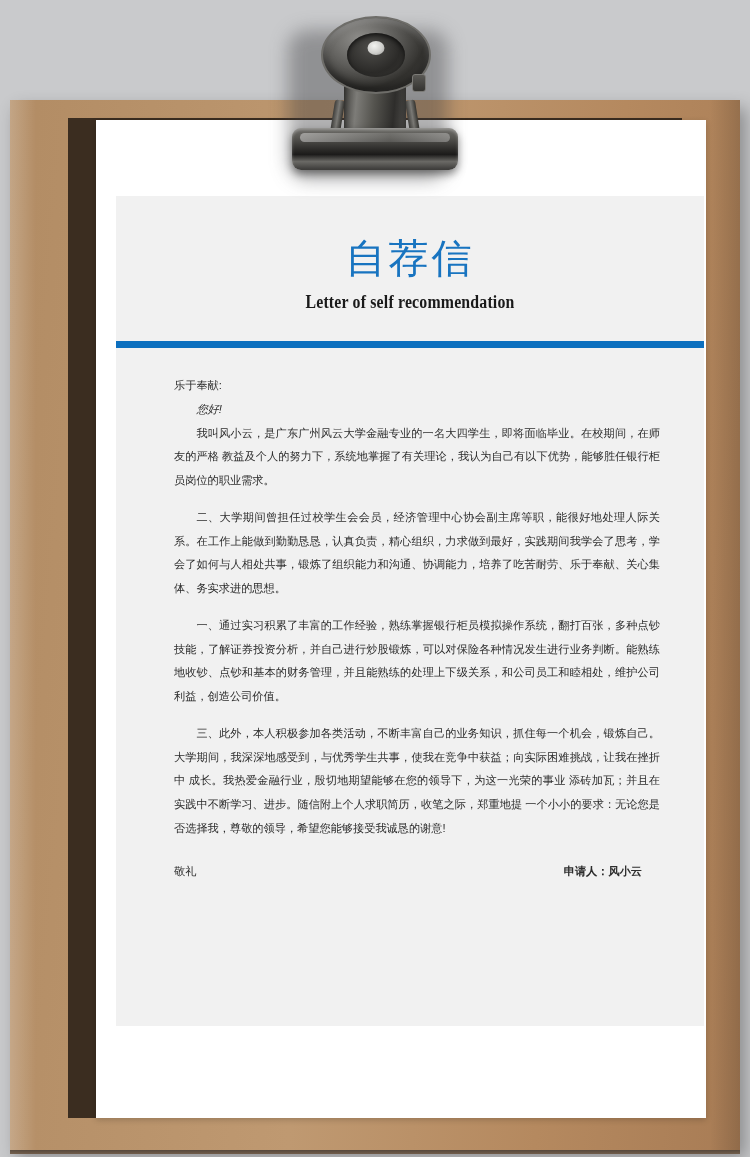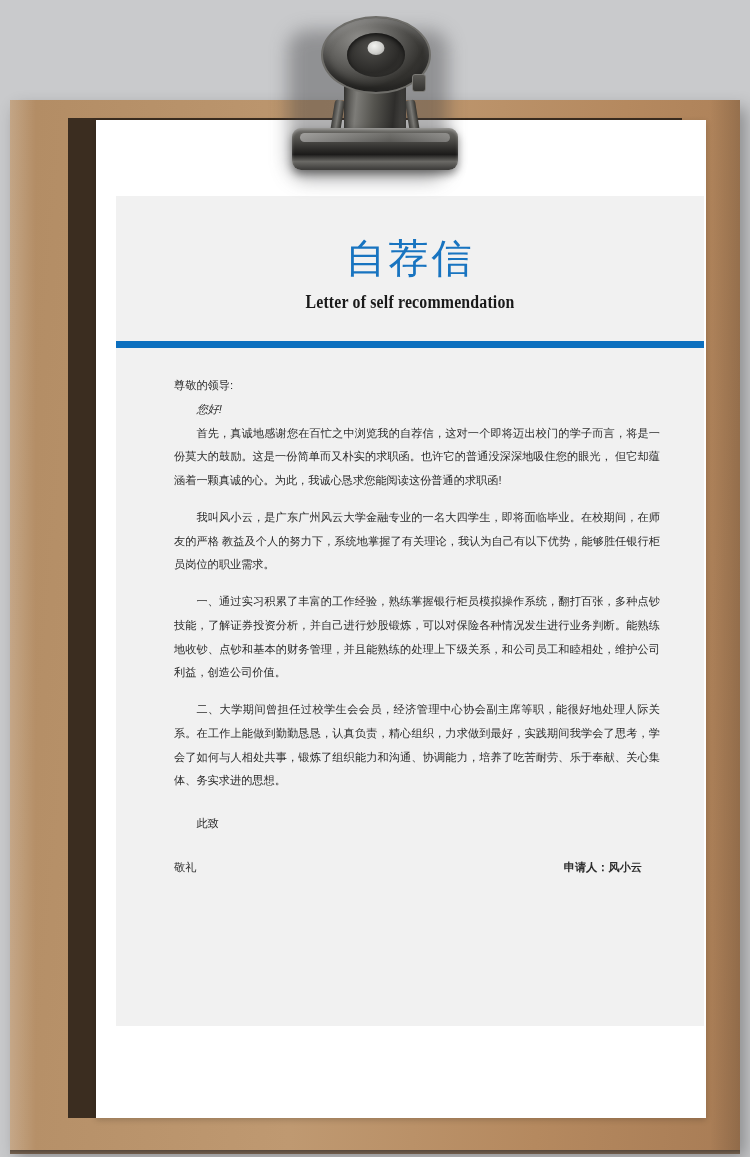--- a/index.html
+++ b/index.html
@@ -266,30 +266,29 @@
 
       <div class="content-card">
 
         <div class="doc-header">
           <h1 class="doc-title">自荐信</h1>
           <p class="doc-subtitle">Letter of self recommendation</p>
           <div class="title-rule"></div>
         </div>
 
         <div class="letter-body">
-          <p class="p-salutation">尊敬的领导:</p>
+          <p class="p-salutation">乐于奉献:</p>
           <p class="p-greeting">您好!</p>
-          <p class="p-indent">首先，真诚地感谢您在百忙之中浏览我的自荐信，这对一个即将迈出校门的学子而言，将是一份莫大的鼓励。这是一份简单而又朴实的求职函。也许它的普通没深深地吸住您的眼光， 但它却蕴涵着一颗真诚的心。为此，我诚心恳求您能阅读这份普通的求职函!</p>
           <p class="p-indent p-gap-top">我叫风小云，是广东广州风云大学金融专业的一名大四学生，即将面临毕业。在校期间，在师友的严格 教益及个人的努力下，系统地掌握了有关理论，我认为自己有以下优势，能够胜任银行柜员岗位的职业需求。</p>
+          <p class="p-indent p-gap-top">二、大学期间曾担任过校学生会会员，经济管理中心协会副主席等职，能很好地处理人际关系。在工作上能做到勤勤恳恳，认真负责，精心组织，力求做到最好，实践期间我学会了思考，学会了如何与人相处共事，锻炼了组织能力和沟通、协调能力，培养了吃苦耐劳、乐于奉献、关心集体、务实求进的思想。</p>
           <p class="p-indent p-gap-top">一、通过实习积累了丰富的工作经验，熟练掌握银行柜员模拟操作系统，翻打百张，多种点钞技能，了解证券投资分析，并自己进行炒股锻炼，可以对保险各种情况发生进行业务判断。能熟练地收钞、点钞和基本的财务管理，并且能熟练的处理上下级关系，和公司员工和睦相处，维护公司利益，创造公司价值。</p>
-          <p class="p-indent p-gap-top">二、大学期间曾担任过校学生会会员，经济管理中心协会副主席等职，能很好地处理人际关系。在工作上能做到勤勤恳恳，认真负责，精心组织，力求做到最好，实践期间我学会了思考，学会了如何与人相处共事，锻炼了组织能力和沟通、协调能力，培养了吃苦耐劳、乐于奉献、关心集体、务实求进的思想。</p>
+          <p class="p-indent p-gap-top">三、此外，本人积极参加各类活动，不断丰富自己的业务知识，抓住每一个机会，锻炼自己。大学期间，我深深地感受到，与优秀学生共事，使我在竞争中获益；向实际困难挑战，让我在挫折中 成长。我热爱金融行业，殷切地期望能够在您的领导下，为这一光荣的事业 添砖加瓦；并且在实践中不断学习、进步。随信附上个人求职简历，收笔之际，郑重地提 一个小小的要求：无论您是否选择我，尊敬的领导，希望您能够接受我诚恳的谢意!</p>
         </div>
 
         <div class="closing-block">
-          <p class="closing-cizhi">此致</p>
           <div class="closing-row">
             <p class="closing-jingli">敬礼</p>
             <p class="closing-signer">申请人：风小云</p>
           </div>
         </div>
 
       </div>
     </div>
   </div>
 

